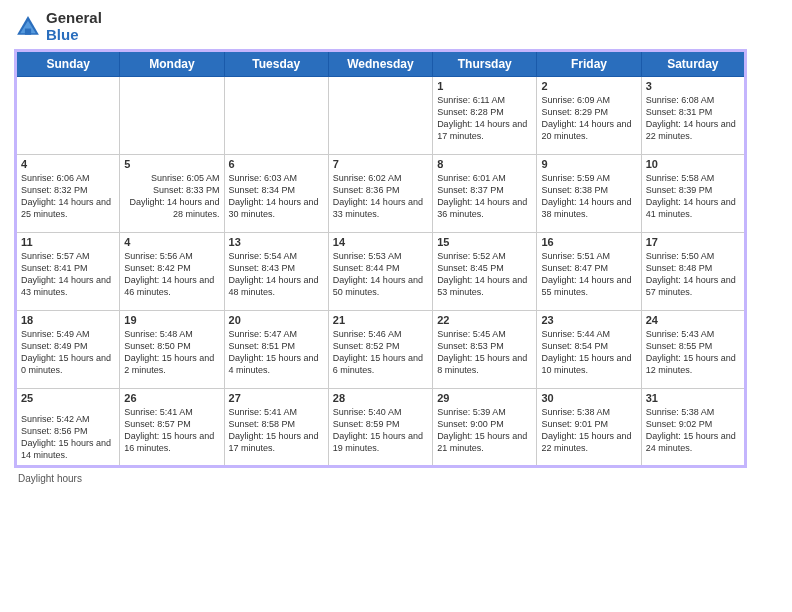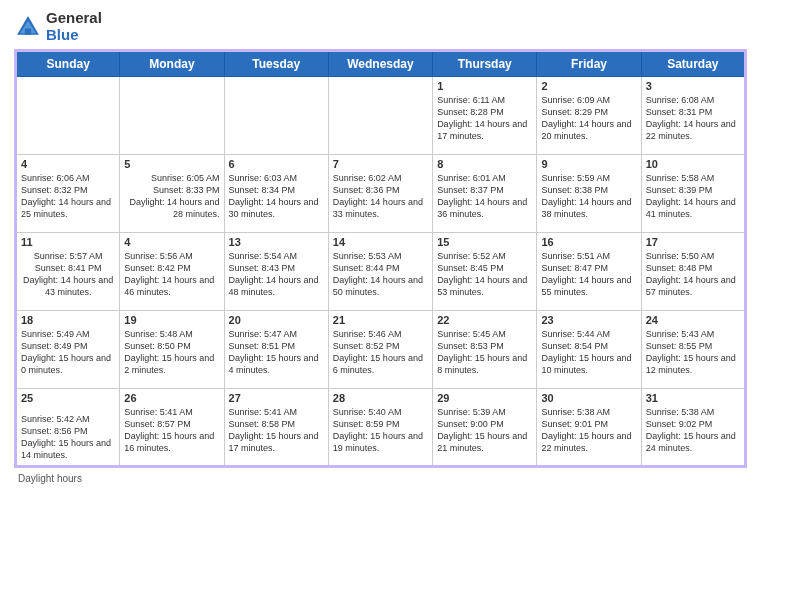--- a/index.html
+++ b/index.html
@@ -203,21 +203,21 @@
           <td>
             <span class="day-number">10</span>
             <div class="day-info" style="white-space: pre-line;">Sunrise: 5:58 AM
 Sunset: 8:39 PM
 Daylight: 14 hours and 41 minutes.</div>
           </td>
         </tr>
         <tr>
           <td>
             <span class="day-number">11</span>
-            <div class="day-info" style="white-space: pre-line; text-align: center;">Sunrise: 5:57 AM
+            <div class="day-info" style="white-space: pre-line;">Sunrise: 5:57 AM
 Sunset: 8:41 PM
 Daylight: 14 hours and 43 minutes.</div>
           </td>
           <td>
             <span class="day-number">4</span>
             <div class="day-info" style="white-space: pre-line;">Sunrise: 5:56 AM
 Sunset: 8:42 PM
 Daylight: 14 hours and 46 minutes.</div>
           </td>
           <td>

